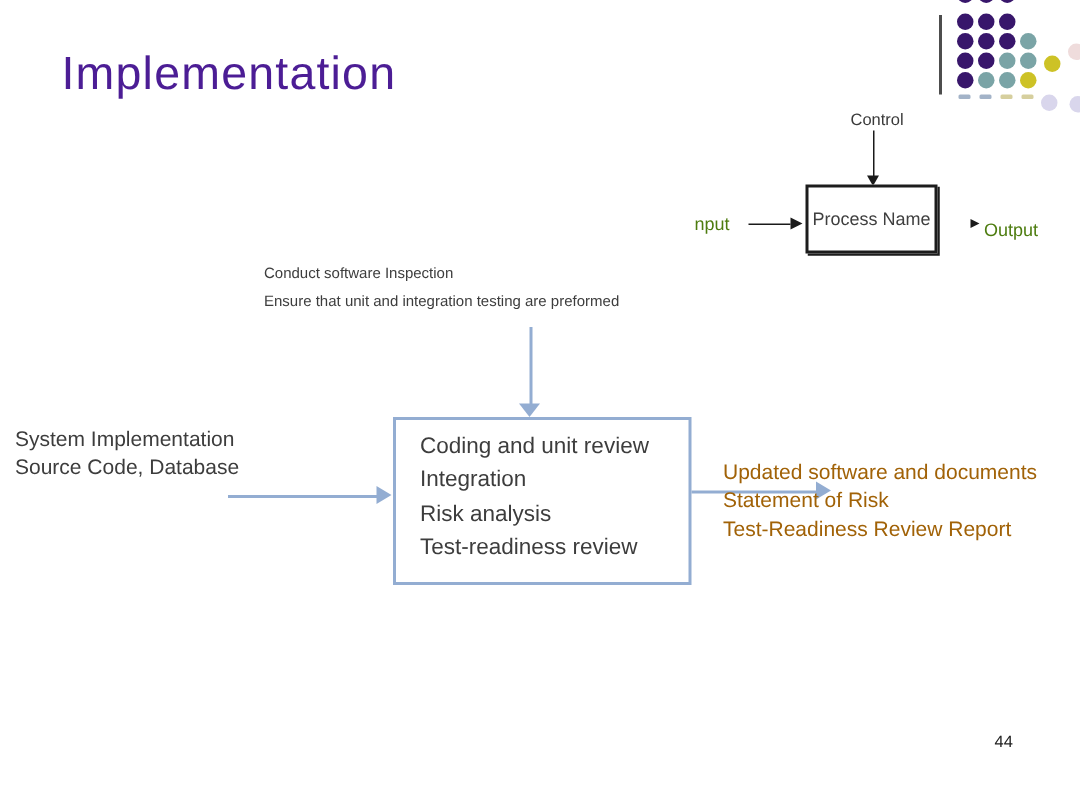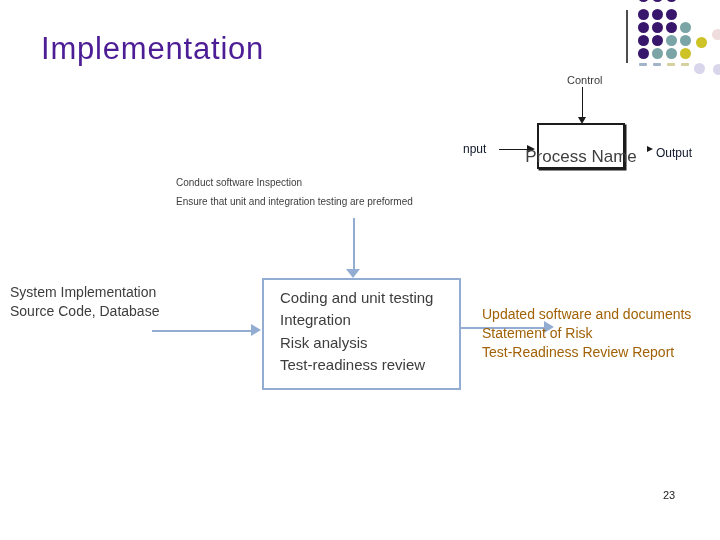--- a/index.html
+++ b/index.html
@@ -13,30 +13,30 @@
     left:41px;top:31px;font-size:31px;font-weight:normal;letter-spacing:0.8px;
     color:#4c1d95;white-space:nowrap;
   }
   
   .deco{left:0;top:0;width:720px;height:540px;pointer-events:none;}
   .deco-line{position:absolute;left:626px;top:10px;width:2px;height:53px;background:#4d4d4d;}
   .dot{position:absolute;width:11px;height:11px;border-radius:50%;}
   .dash{position:absolute;width:8px;height:3px;border-radius:1px;}
   
   .lbl-sm{font-size:11px;color:#3a3a3a;white-space:nowrap;text-align:center;}
-  .lbl-md{font-size:12px;color:#0f172a;white-space:nowrap;text-align:center;}
+  .lbl-md{font-size:12px;color:#4d7c0f;white-space:nowrap;text-align:center;}
   .ctl-line{left:582px;top:87px;width:1px;height:31px;background:#1a1a1a;}
   .ctl-head{left:578px;top:117px;width:0;height:0;
     border-left:4.5px solid transparent;border-right:4.5px solid transparent;
     border-top:7px solid #1a1a1a;}
   .pbox{
     left:537px;top:123px;width:84px;height:42px;background:#fff;
     border:2px solid #1c1c1c;box-shadow:1.5px 1.5px 0 #1c1c1c;
-    display:flex;align-items:flex-end;justify-content:center;
-    font-size:17px;color:#3f3f3f;white-space:nowrap;
+    display:flex;align-items:center;justify-content:center;
+    font-size:12px;color:#3f3f3f;white-space:nowrap;
   }
   .inp-line{left:499px;top:149px;width:28px;height:1px;background:#1a1a1a;}
   .inp-head{left:527px;top:145px;width:0;height:0;
     border-top:4.5px solid transparent;border-bottom:4.5px solid transparent;
     border-left:8px solid #1a1a1a;}
   .out-head{left:647px;top:146px;width:0;height:0;
     border-top:3.5px solid transparent;border-bottom:3.5px solid transparent;
     border-left:6px solid #1a1a1a;}
   
   .desc{left:176px;top:173px;font-size:10px;line-height:19.2px;color:#3d3d3d;}
@@ -126,27 +126,27 @@
   <div class="abs flow-hhead-l"></div>
   <div class="abs flow-hline-r"></div>
   <div class="abs flow-hhead-r"></div>
 
   <div class="abs lblock">
     <div class="nw">System Implementation</div>
     <div class="nw">Source Code, Database</div>
   </div>
 
   <div class="abs pcbox">
-    <div class="nw">Coding and unit testing</div>
+    <div class="nw">Coding and unit review</div>
     <div class="nw">Integration</div>
     <div class="nw">Risk analysis</div>
     <div class="nw">Test-readiness review</div>
   </div>
 
   <div class="abs rblock">
     <div class="nw">Updated software and documents</div>
     <div class="nw">Statement of Risk</div>
     <div class="nw">Test-Readiness Review Report</div>
   </div>
 
-  <div class="abs pagenum">23</div>
+  <div class="abs pagenum">44</div>
 
 </div>
 
 </body></html>

